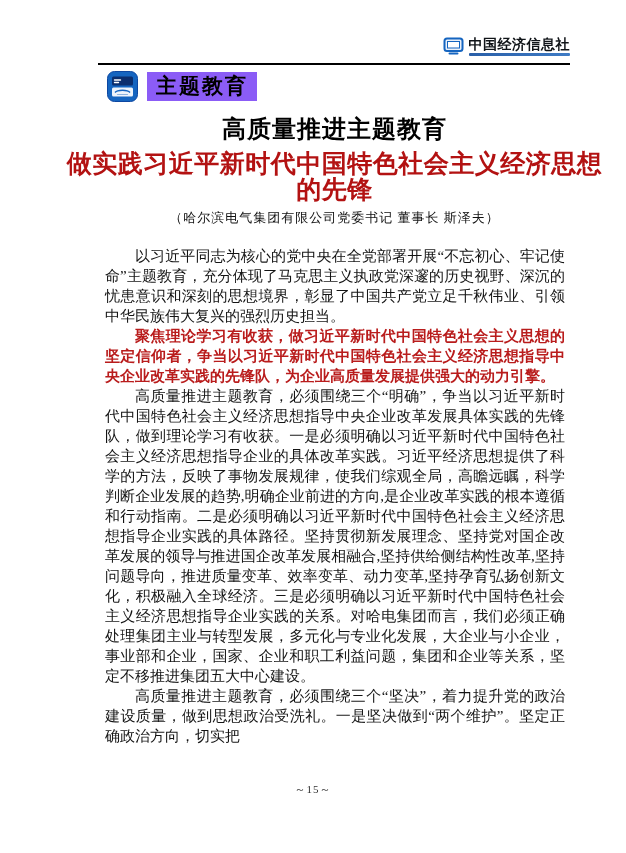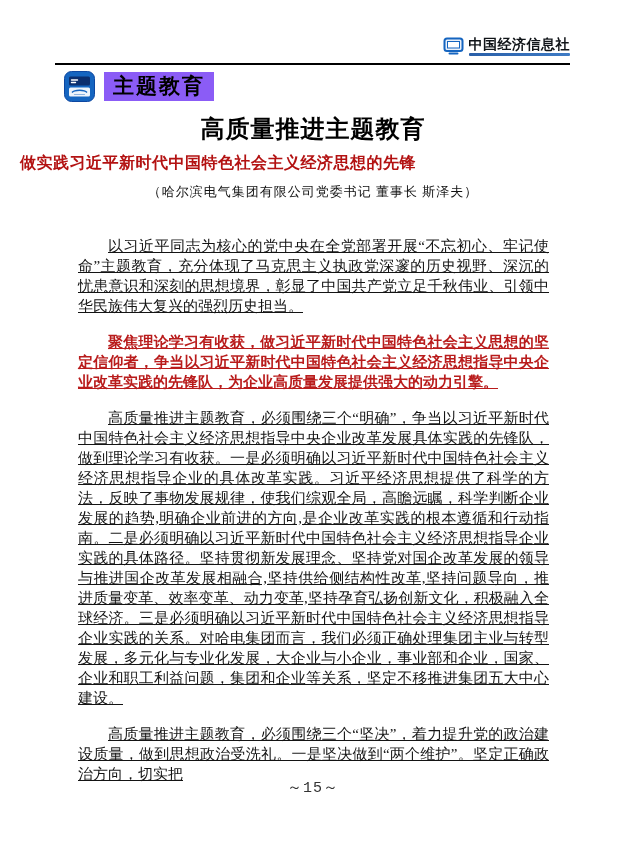--- a/index.html
+++ b/index.html
@@ -5,20 +5,21 @@
   html,body{margin:0;padding:0;background:#9e9e9e;}
   .page{
     position:relative;
     width:626px;height:853px;
     margin:0 auto;
     background:#ffffff;
     font-family:"Liberation Serif","DejaVu Serif",serif;
     color:#1a1a1a;
     overflow:hidden;
     box-sizing:border-box;
+    padding-left:43px;
   }
   
   .header{padding:36px 56px 0 55px;}
   .logo{display:flex;justify-content:flex-end;align-items:flex-start;gap:5px;}
   .logo-icon{display:inline-flex;margin-top:1px;}
   .logo-text-wrap{display:flex;flex-direction:column;align-items:stretch;}
   .logo-text{
     font-family:"Liberation Sans","DejaVu Sans",sans-serif;
     font-weight:bold;font-size:14px;line-height:16px;color:#101418;
     letter-spacing:0.5px;white-space:nowrap;
@@ -35,48 +36,47 @@
     padding:1px 9px 2px 9px;letter-spacing:2px;white-space:nowrap;
   }
   
   .title{
     margin:15px 40px 0;text-align:center;
     font-family:"Liberation Sans","DejaVu Sans",sans-serif;
     font-weight:bold;font-size:24px;line-height:24px;color:#000;
     letter-spacing:1px;
   }
   .subtitle{
-    margin:9px 20px 0;text-align:left;
+    margin:9px 20px 0;text-align:center;
     font-family:"Liberation Sans","DejaVu Sans",sans-serif;
-    font-weight:bold;font-size:16px;line-height:26px;
+    font-weight:bold;font-size:25px;line-height:26px;
     letter-spacing:0.5px;
   }
   .byline{
     margin:7px 0 0;text-align:center;
     font-size:13px;line-height:18px;color:#111;
     letter-spacing:1px;
   }
   
   .body{
     padding:19px 61px 0 62px;
     font-size:15px;line-height:20px;
     text-align:justify;text-justify:inter-ideograph;
     color:#141414;
   }
-  .body p{margin:16px;text-indent:2em;text-decoration:underline;}
+  .body p{margin:0;text-indent:2em;}
   .body p.emph{
     font-family:"Liberation Sans","DejaVu Sans",sans-serif;
     font-weight:bold;color:#b91c1c;
   }
   
   .footer{
     position:absolute;left:0;right:0;bottom:56px;
-    text-align:center;font-size:15px;color:#333;
+    text-align:center;font-size:11px;color:#333;
     letter-spacing:1px;
-    font-family:Liberation Mono, monospace;
   }
 </style>
 </head>
 <body>
 
 <div class="page">
 
   <div class="header">
     <div class="logo">
       <span class="logo-icon">

